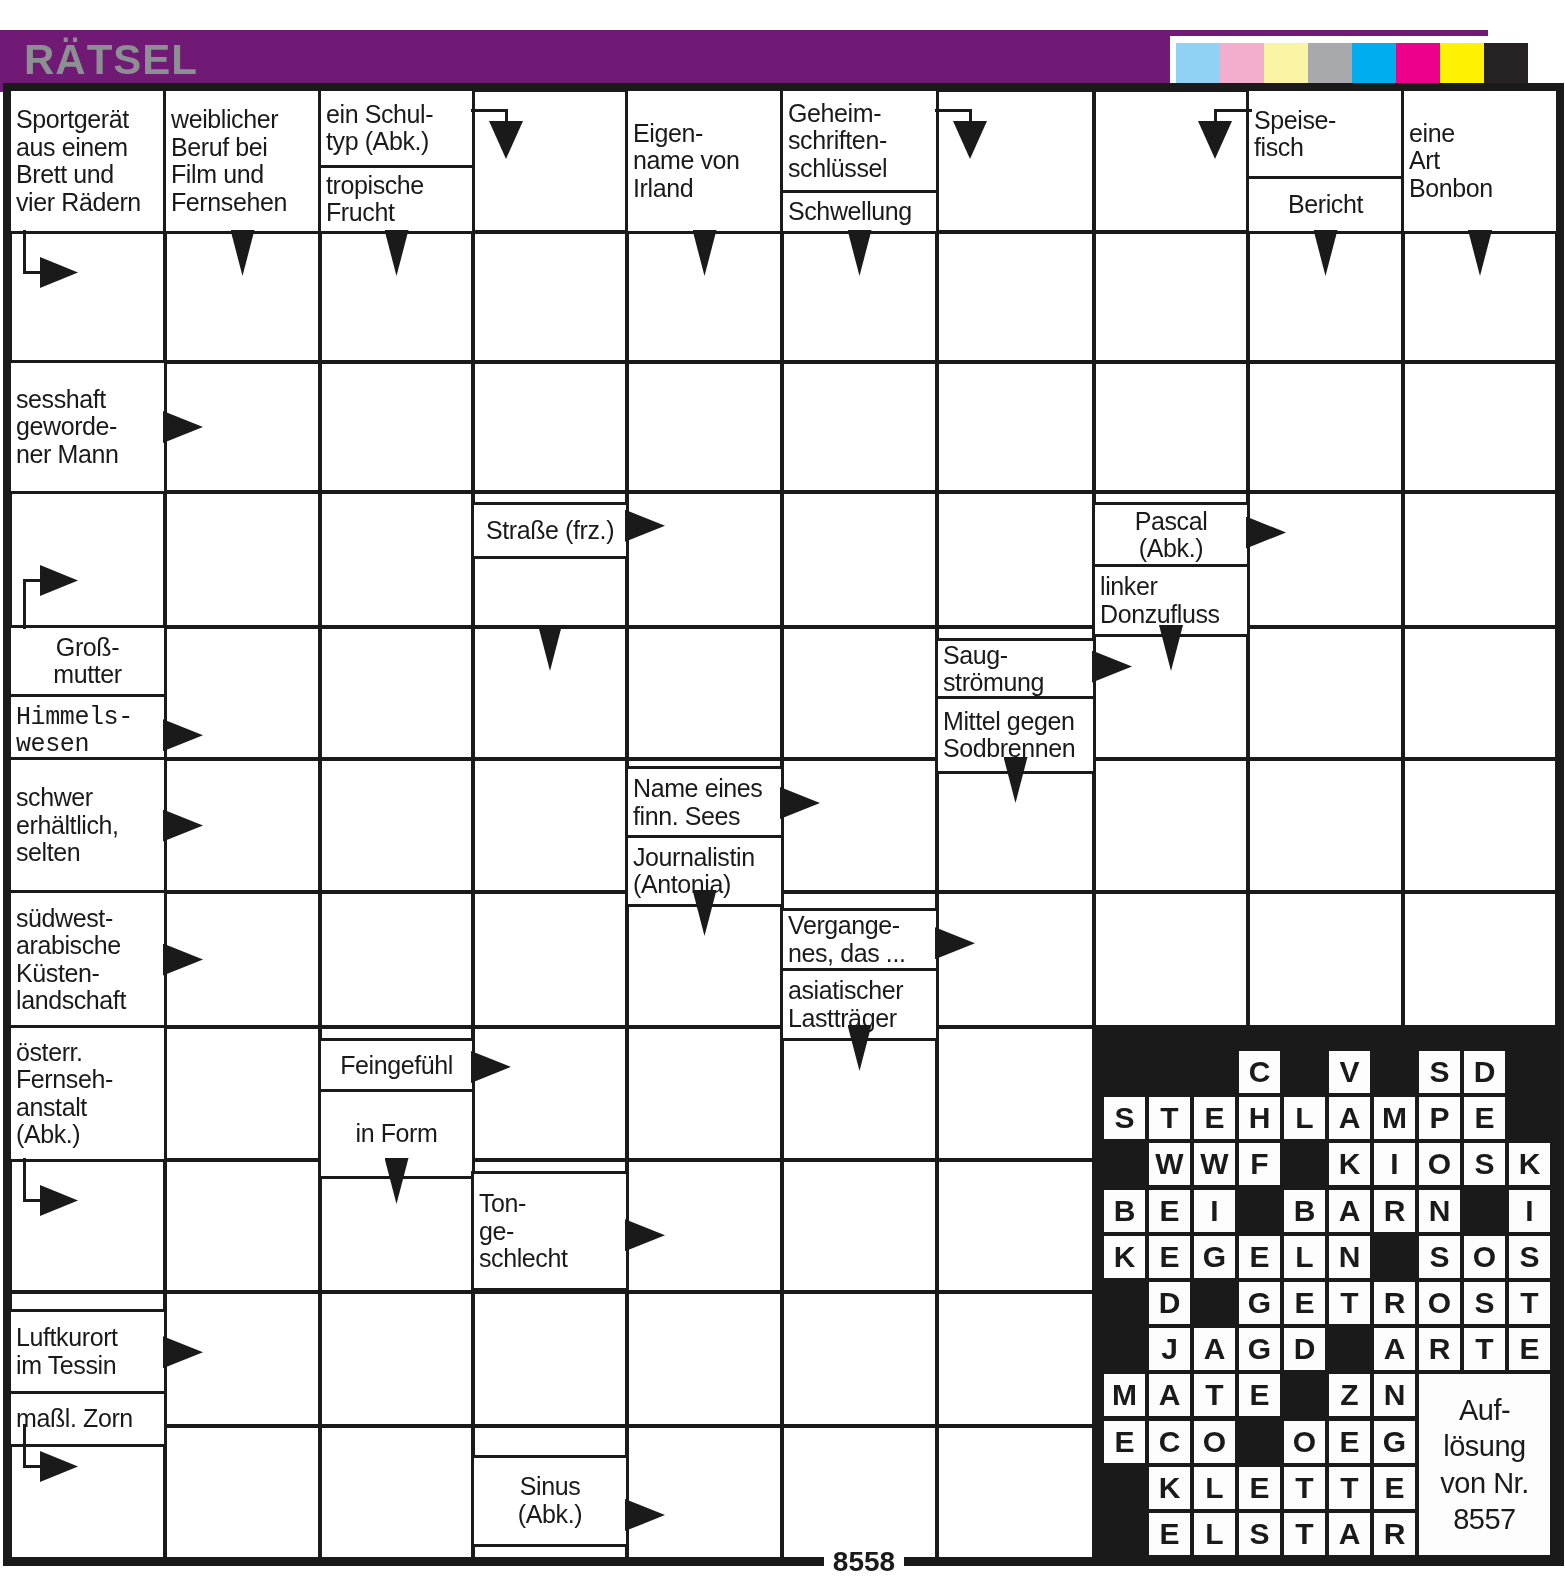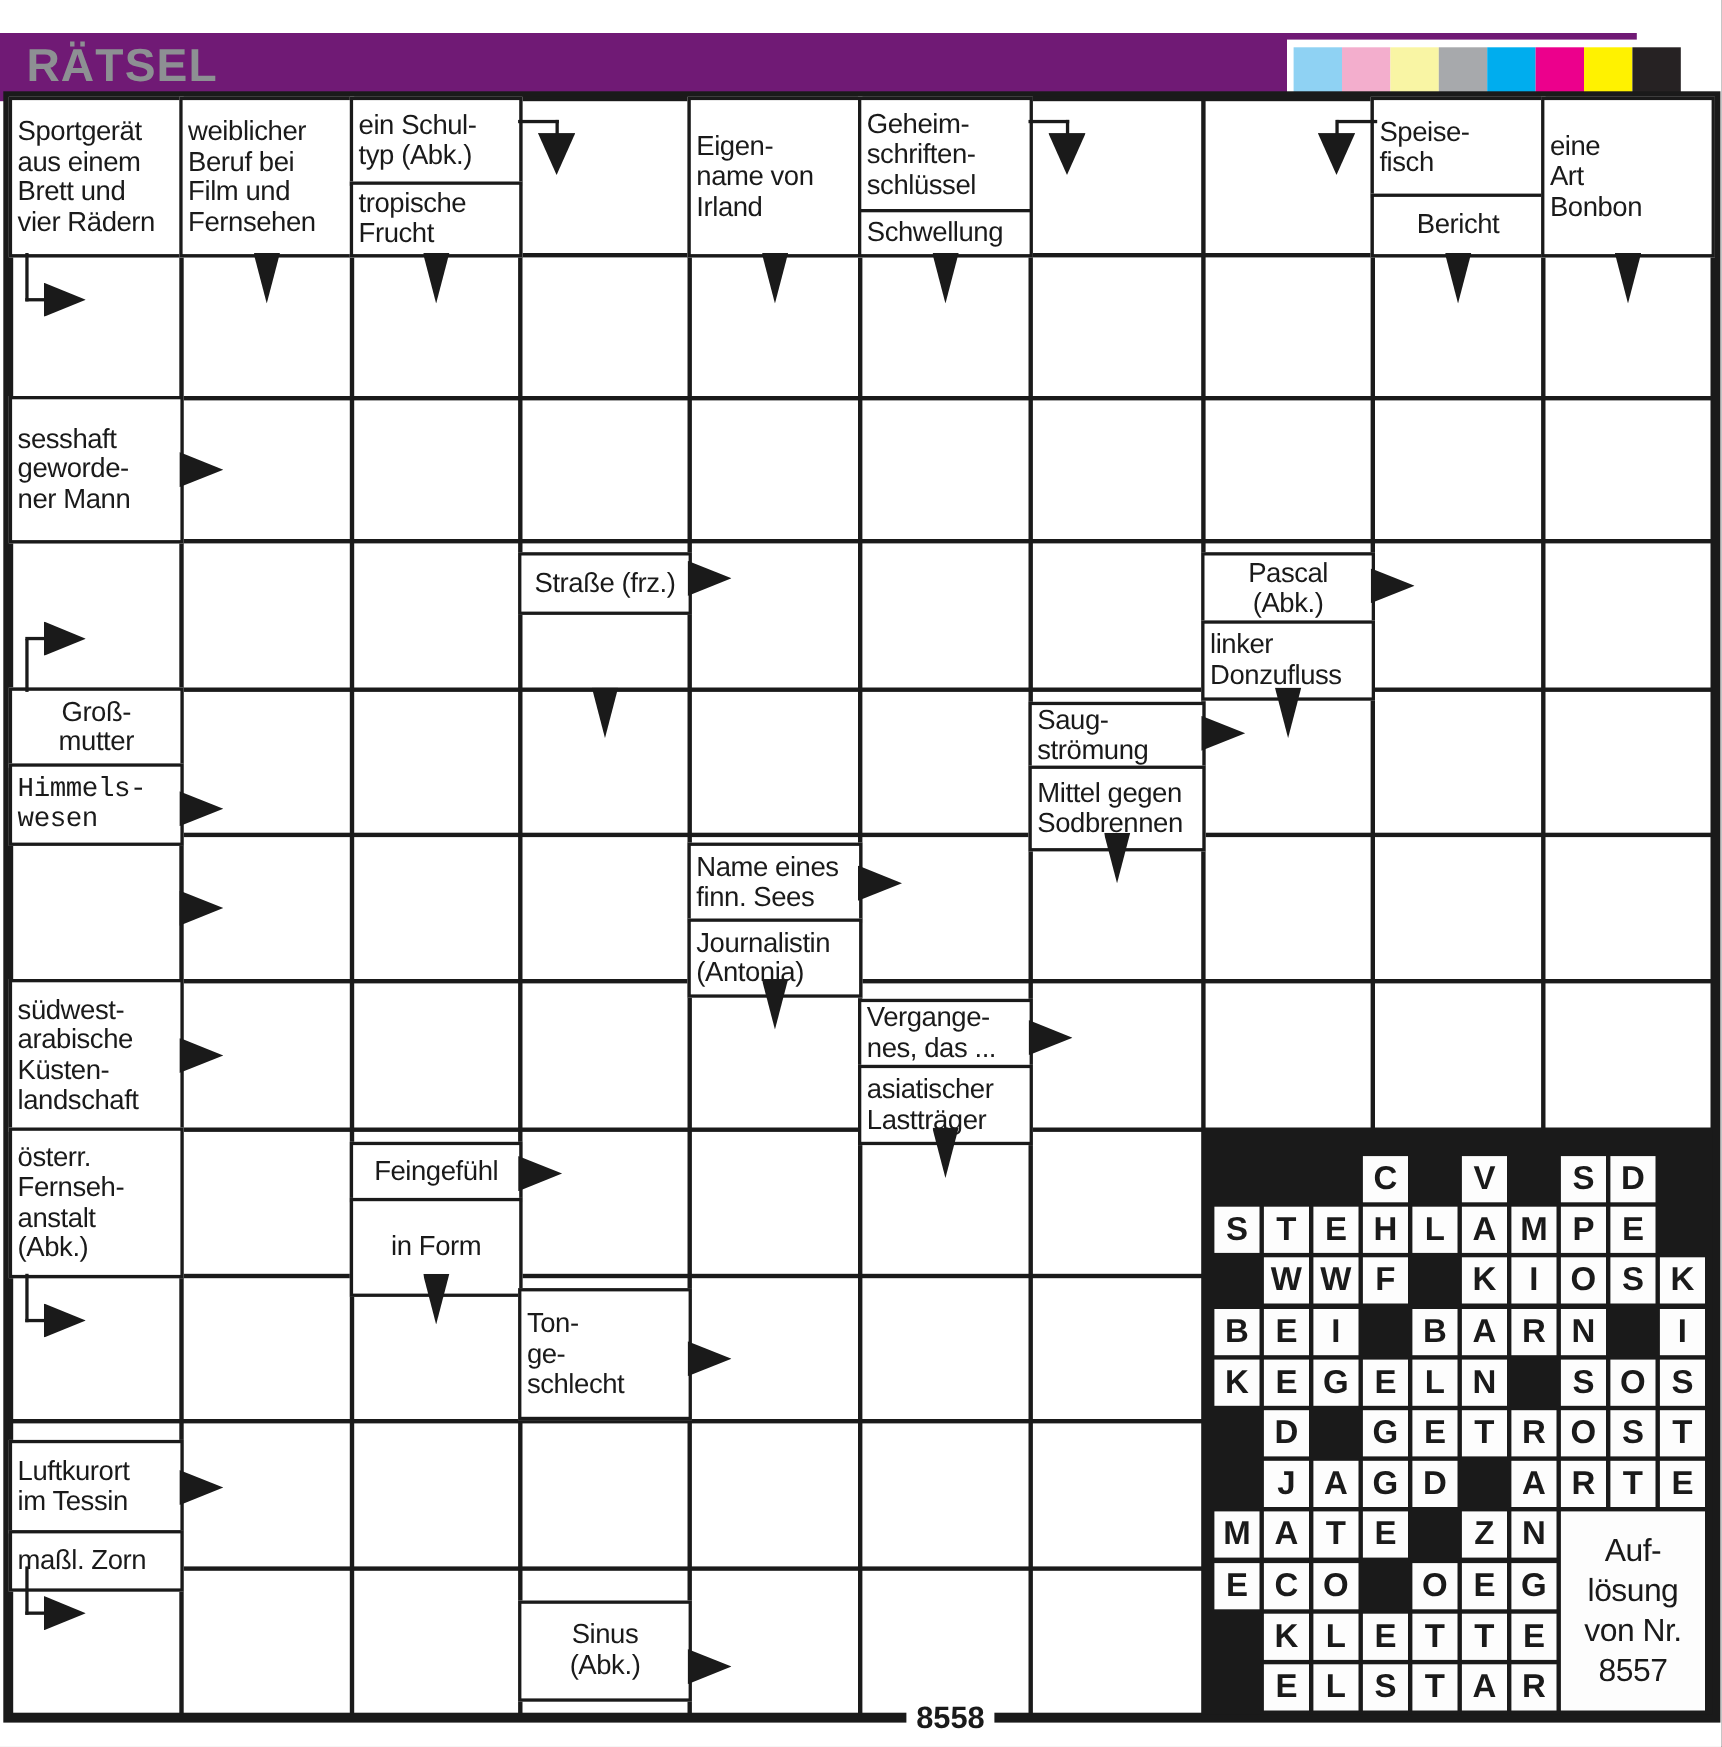--- a/index.html
+++ b/index.html
@@ -192,20 +192,23 @@
     <div class="clue left" style="left: 1082px; top: 474.25px; width: 158px; height: 72.85px;">linker
 Donzufluss</div>
     <div class="clue center" style="left: -2px; top: 535px; width: 159px; height: 72.64px;">Groß-
 mutter</div>
     <div class="clue left" style="left: -2px; top: 603.64px; width: 159px; height: 75.28px; font-family: Liberation Mono, monospace;">Himmels-
 wesen</div>
     <div class="clue left" style="left: 925px; top: 548.2px; width: 161px; height: 62.08px;">Saug-
 strömung</div>
     <div class="clue left" style="left: 925px; top: 606.28px; width: 161px; height: 77.92px;">Mittel gegen
 Sodbrennen</div>
+    <div class="clue left" style="left: -2px; top: 667px; width: 159px; height: 137px;">schwer
+erhältlich,
+selten</div>
     <div class="clue left" style="left: 615px; top: 676.31px; width: 159px; height: 73.16px;">Name eines
 finn. Sees</div>
     <div class="clue left" style="left: 615px; top: 745.47px; width: 159px; height: 71.83px;">Journalistin
 (Antonia)</div>
     <div class="clue left" style="left: -2px; top: 800px; width: 159px; height: 139px;">südwest-
 arabische
 Küsten-
 landschaft</div>
     <div class="clue left" style="left: 770px; top: 817.55px; width: 159px; height: 64.75px;">Vergange-
 nes, das ...</div>

